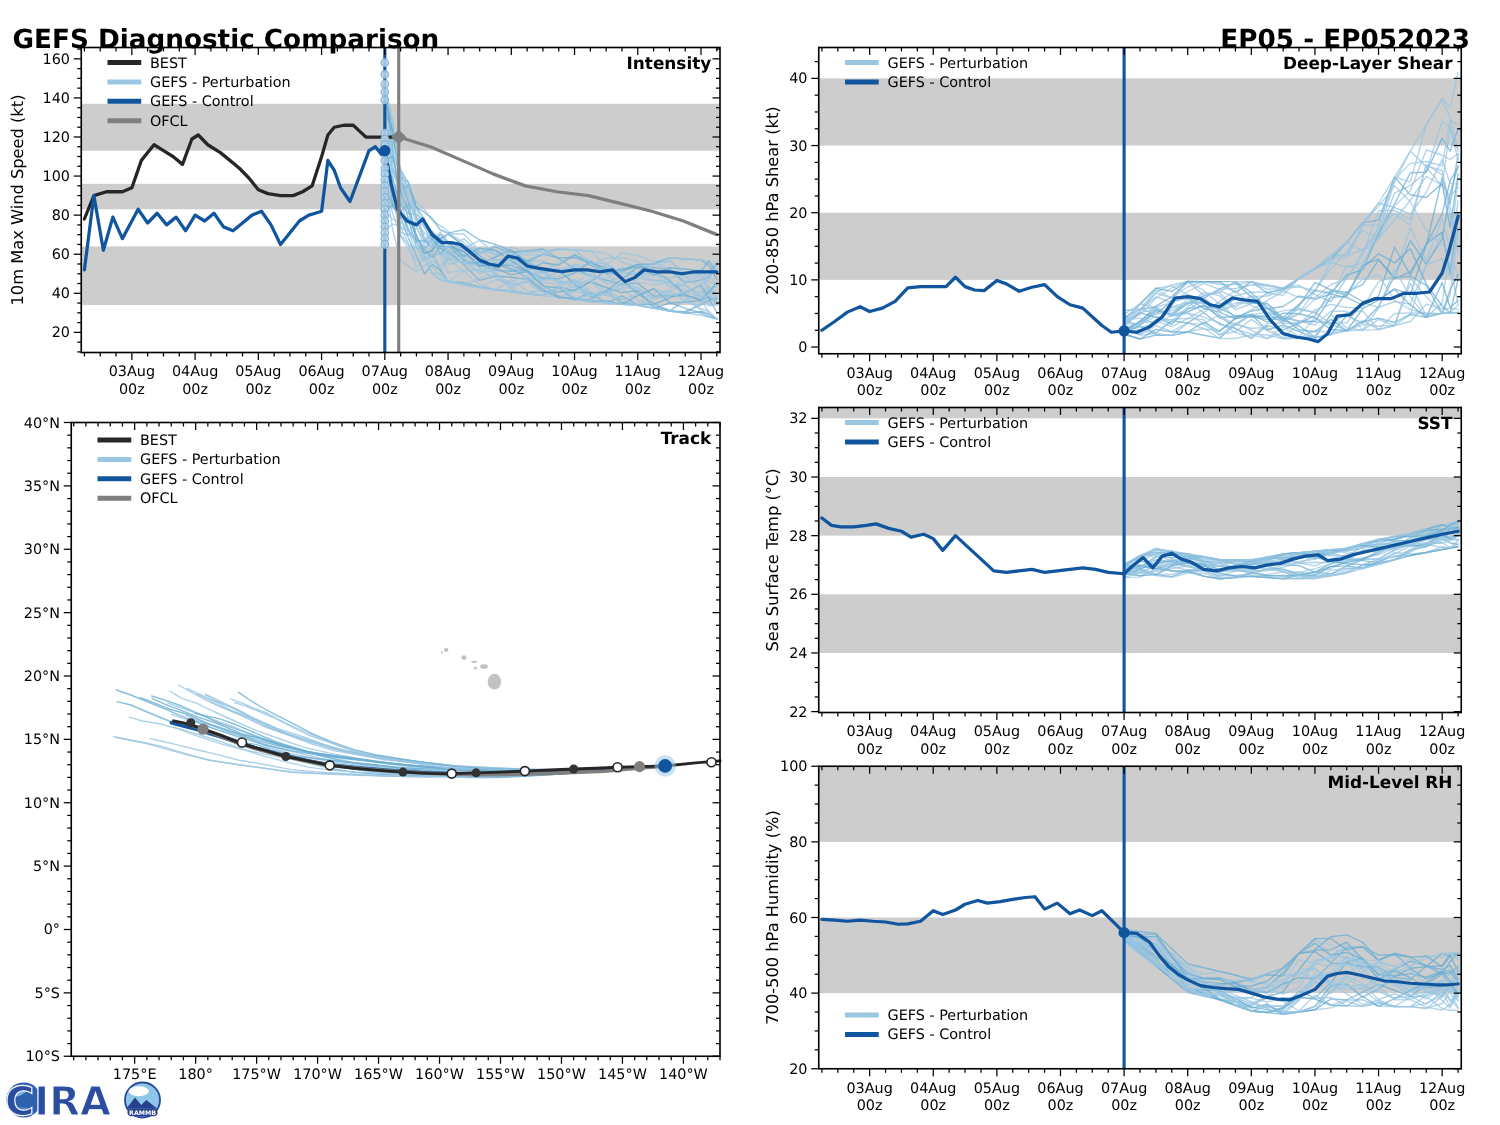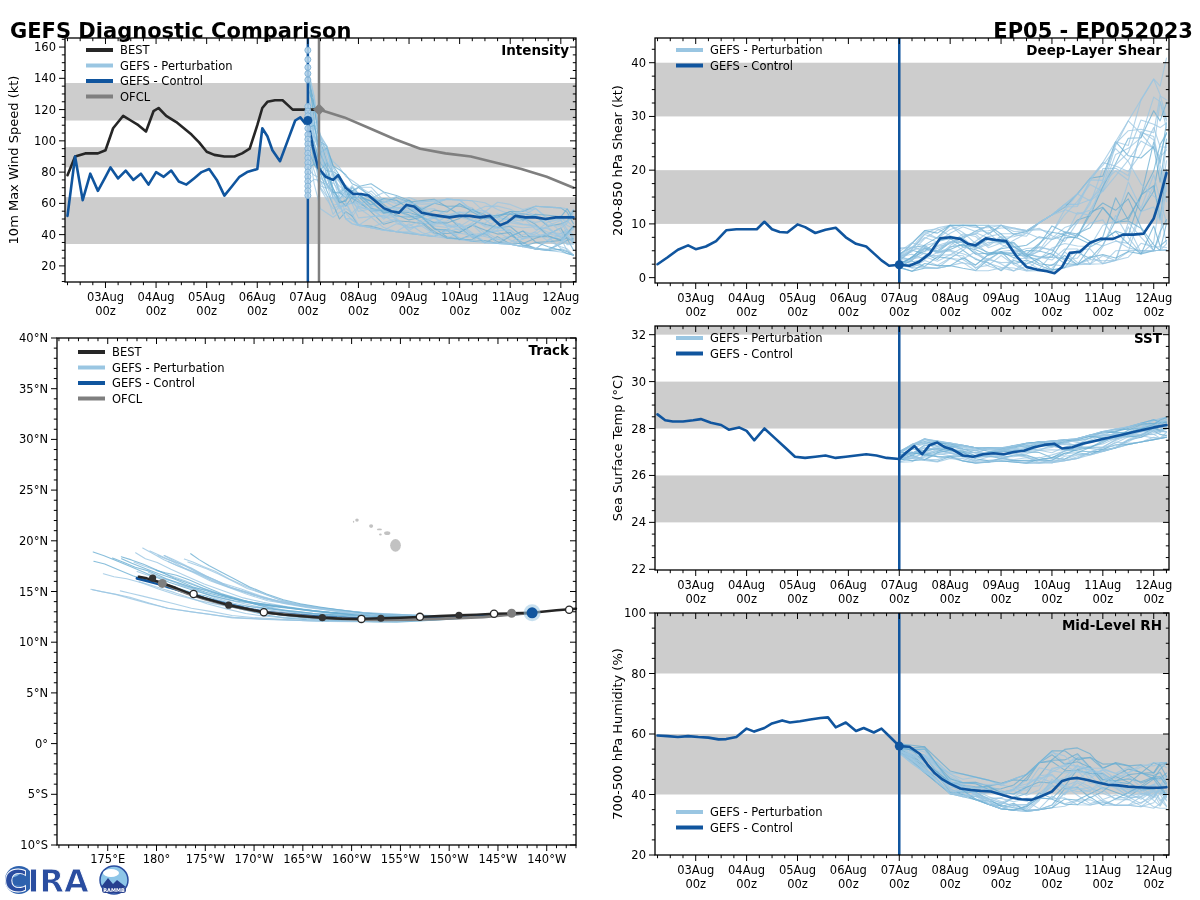--- a/index.html
+++ b/index.html
@@ -1,19 +1,19 @@
 <!DOCTYPE html>
 <html><head>
 <meta charset="utf-8">
 <style>
   html,body{margin:0;padding:0;background:#ffffff;}
   body{font-family:"DejaVu Sans", sans-serif; width:1200px; height:900px; position:relative; overflow:hidden;}
   .hdr{position:absolute; top:2px; font-weight:bold; font-size:21px; color:#000;margin-top:17px;}
   .hdr-left{left:10px;}
-  .hdr-right{right:7px;}
+  .hdr-right{right:24px;}
   #fig{position:absolute; left:0; top:0;}
   #logo{position:absolute; left:2px; top:856px;}
   svg text{font-family:"DejaVu Sans", sans-serif;}
 </style>
 </head>
 <body>
 
 <div class="hdr hdr-left">GEFS Diagnostic Comparison</div>
 <div class="hdr hdr-right">EP05 - EP052023</div>
 

